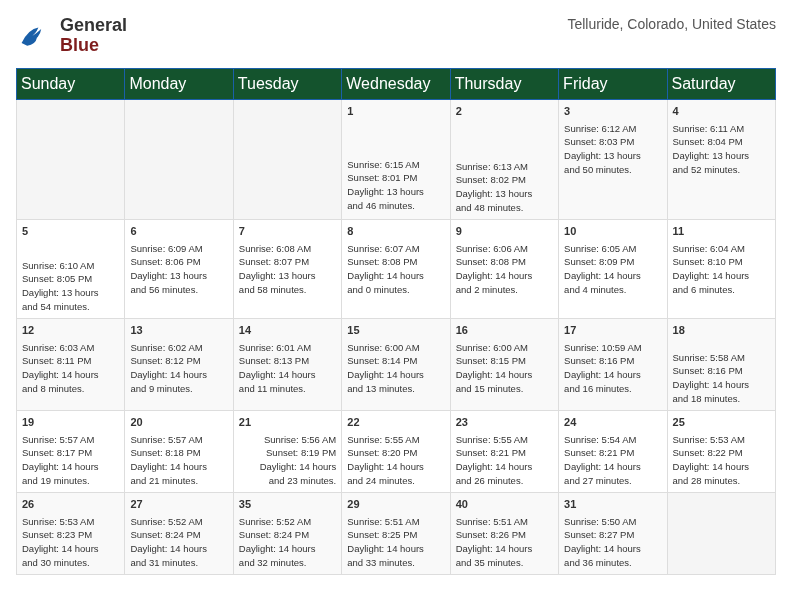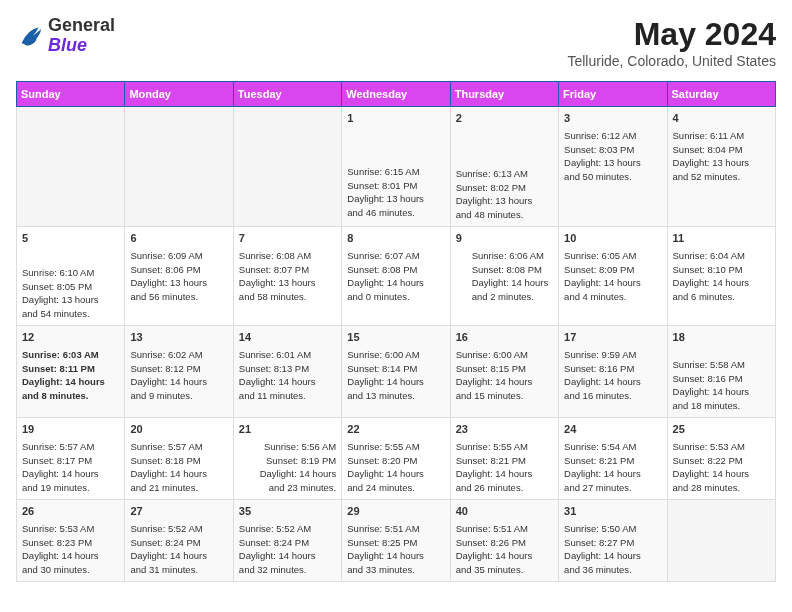--- a/index.html
+++ b/index.html
@@ -12,29 +12,29 @@
     }
     .header {
       display: flex;
       justify-content: space-between;
       align-items: flex-start;
       margin-bottom: 12px;
     }
     .logo {
       display: flex;
       align-items: center;
-      gap: 4px;
+      gap: 16px;
     }
     .logo-text {
       font-size: 18px;
       font-weight: bold;
       line-height: 1.1;
     }
     .logo-general { color: #333; }
-    .logo-blue { color: #6d28d9; font-style: italic; }
+    .logo-blue { color: #7f1d1d; }
     .logo-bird {
       width: 28px;
       height: 28px;
     }
     .title-block {
       text-align: right;
     }
     .title-block h1 {
       font-size: 32px;
       color: #222;
@@ -44,24 +44,24 @@
       font-size: 14px;
       color: #555;
       font-weight: normal;
     }
     .calendar {
       width: 100%;
       border-collapse: collapse;
       border: 1px solid #ccc;
     }
     .calendar thead tr th {
-      background: #d946ef;
+      background: #14532d;
       color: #fff;
-      font-size: 11px;
-      font-weight: bold;
+      font-size: 16px;
+      font-weight: normal;
       padding: 6px 4px;
       text-align: left;
       border: 1px solid #1a5fa8;
     }
     .calendar tbody tr td {
       vertical-align: top;
       padding: 4px 5px;
       font-size: 10px;
       color: #333;
       border: 1px solid #ddd;
@@ -95,21 +95,20 @@
   <div class="logo">
     <svg class="logo-bird" viewBox="0 0 40 40" xmlns="http://www.w3.org/2000/svg">
       <path d="M8 30 Q18 10 32 8 Q28 18 20 22 Q30 16 36 10 Q34 24 20 28 Q26 26 30 22 Q28 32 16 34 Z" fill="#1a5fa8"></path>
     </svg>
     <div class="logo-text">
       <div class="logo-general">General</div>
       <div class="logo-blue">Blue</div>
     </div>
   </div>
   <div class="title-block">
-    <h1>May 2024</h1>
     <h2>Telluride, Colorado, United States</h2>
   </div>
 </div>
 
 <table class="calendar">
   <thead>
     <tr>
     <th>Sunday</th>
         <th>Monday</th>
         <th>Tuesday</th>
@@ -177,21 +176,21 @@
         </td>
         <td>
           <span class="day-num">8</span>
           <div class="day-info" style="white-space: pre-line;">Sunrise: 6:07 AM
 Sunset: 8:08 PM
 Daylight: 14 hours
 and 0 minutes.</div>
         </td>
         <td>
           <span class="day-num">9</span>
-          <div class="day-info" style="white-space: pre-line; margin-left: 16px;">Sunrise: 6:06 AM
+          <div class="day-info" style="white-space: pre-line;">Sunrise: 6:06 AM
 Sunset: 8:08 PM
 Daylight: 14 hours
 and 2 minutes.</div>
         </td>
         <td>
           <span class="day-num">10</span>
           <div class="day-info" style="white-space: pre-line;">Sunrise: 6:05 AM
 Sunset: 8:09 PM
 Daylight: 14 hours
 and 4 minutes.</div>
@@ -200,21 +199,21 @@
           <span class="day-num">11</span>
           <div class="day-info" style="white-space: pre-line;">Sunrise: 6:04 AM
 Sunset: 8:10 PM
 Daylight: 14 hours
 and 6 minutes.</div>
         </td>
       </tr>
       <tr>
         <td>
           <span class="day-num">12</span>
-          <div class="day-info" style="white-space: pre-line; font-weight: bold;">Sunrise: 6:03 AM
+          <div class="day-info" style="white-space: pre-line;">Sunrise: 6:03 AM
 Sunset: 8:11 PM
 Daylight: 14 hours
 and 8 minutes.</div>
         </td>
         <td>
           <span class="day-num">13</span>
           <div class="day-info" style="white-space: pre-line;">Sunrise: 6:02 AM
 Sunset: 8:12 PM
 Daylight: 14 hours
 and 9 minutes.</div>
@@ -235,21 +234,21 @@
         </td>
         <td>
           <span class="day-num">16</span>
           <div class="day-info" style="white-space: pre-line;">Sunrise: 6:00 AM
 Sunset: 8:15 PM
 Daylight: 14 hours
 and 15 minutes.</div>
         </td>
         <td>
           <span class="day-num">17</span>
-          <div class="day-info" style="white-space: pre-line;">Sunrise: 9:59 AM
+          <div class="day-info" style="white-space: pre-line;">Sunrise: 10:59 AM
 Sunset: 8:16 PM
 Daylight: 14 hours
 and 16 minutes.</div>
         </td>
         <td>
           <span class="day-num">18</span>
           <div class="day-info" style="white-space: pre-line; margin-top: 12px;">Sunrise: 5:58 AM
 Sunset: 8:16 PM
 Daylight: 14 hours
 and 18 minutes.</div>

